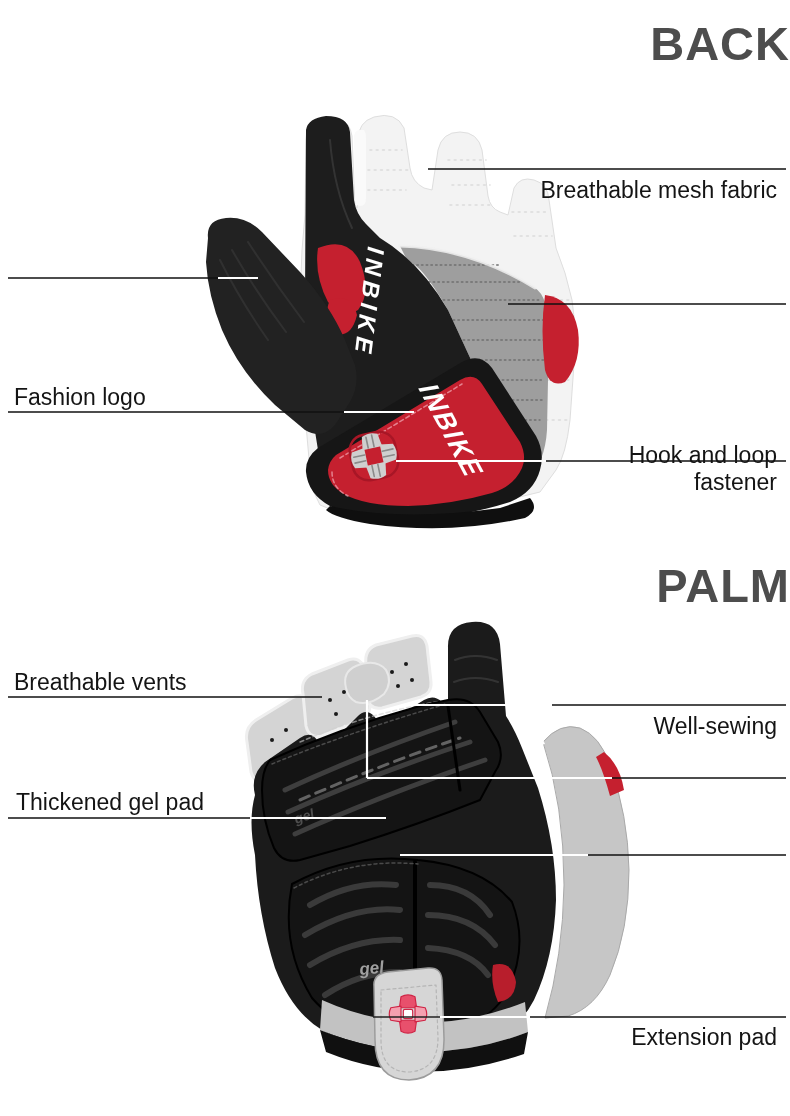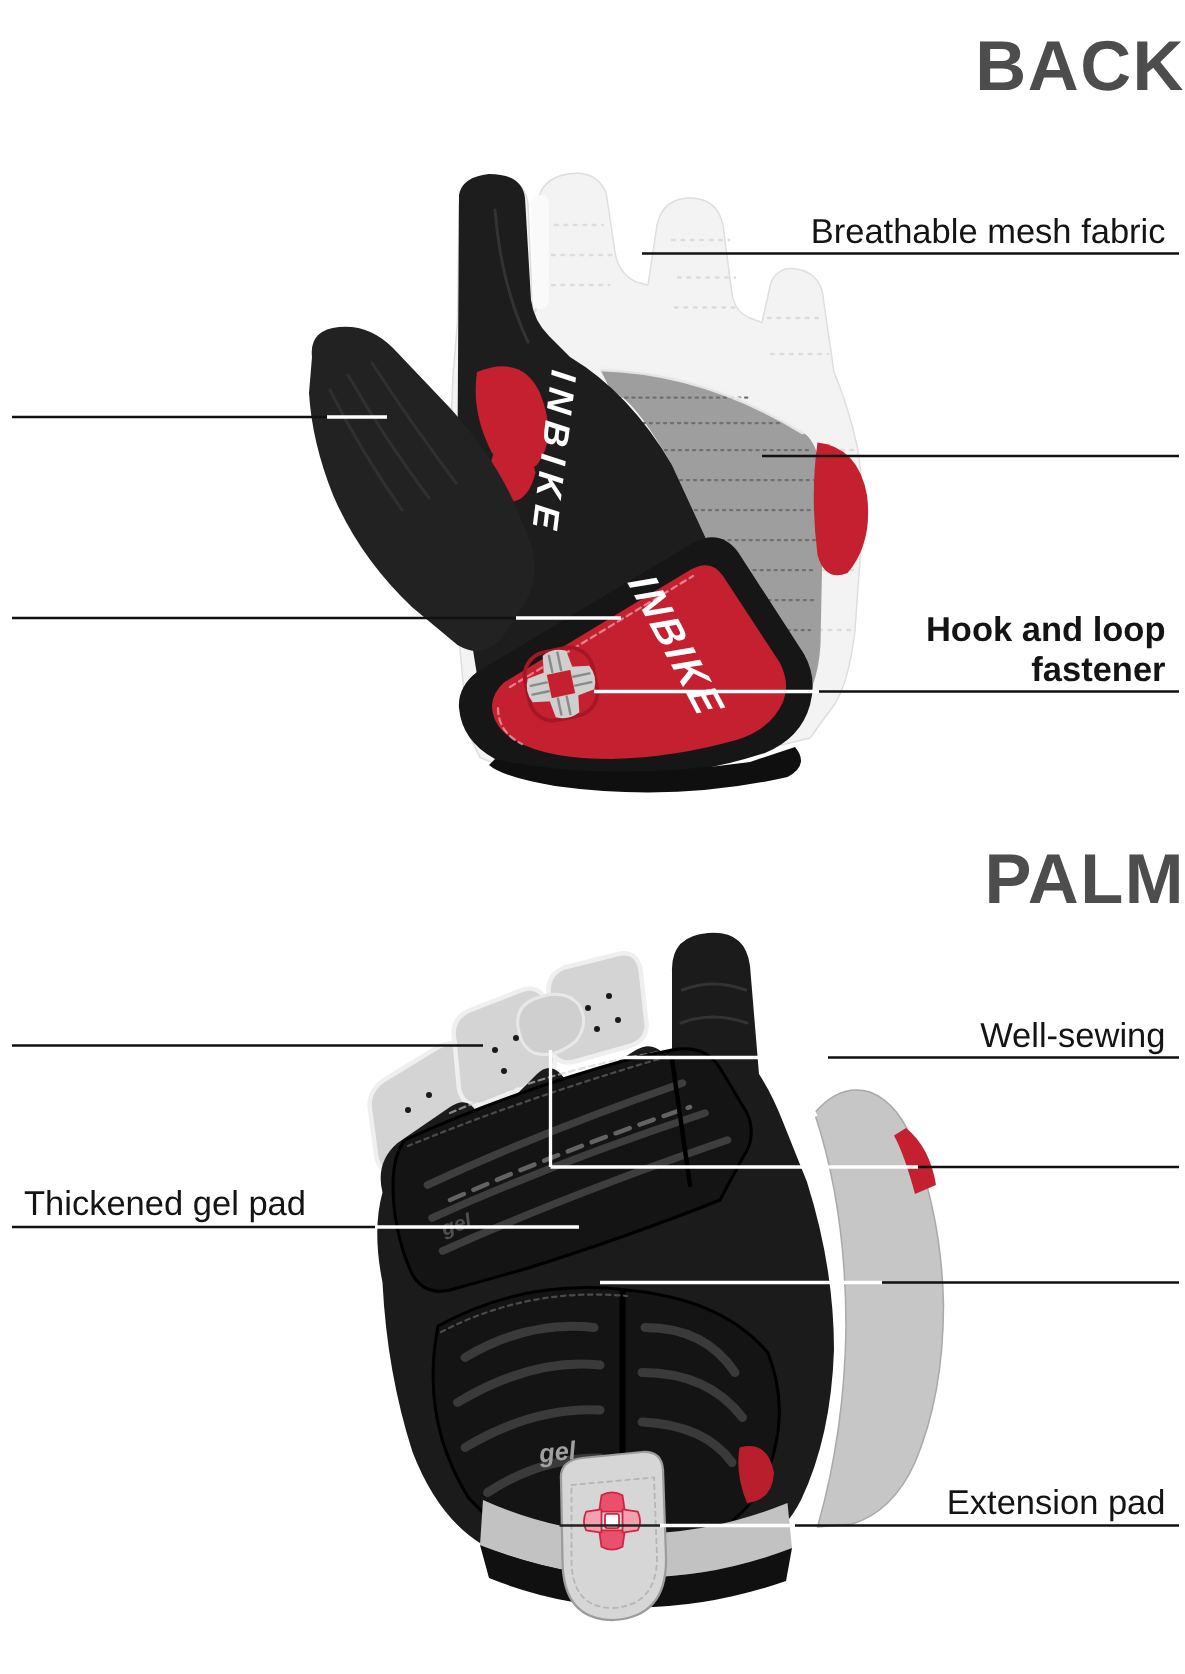--- a/index.html
+++ b/index.html
@@ -2,22 +2,22 @@
 <html><head>
 <meta charset="utf-8">
 <style>
   html,body{margin:0;padding:0;background:#fff;}
   .page{position:relative;width:790px;height:1116px;background:#ffffff;
         font-family:"Liberation Sans",sans-serif;overflow:hidden;}
   .section-title{position:absolute;left:0;width:100%;text-align:right;
         font-size:47px;color:#4d4d4d;letter-spacing:1px;font-weight:700;}
   .callout{position:absolute;font-size:23px;color:#141414;line-height:27px;
         white-space:nowrap;}
-  .callout.right{text-align:right;}
-  .callout.wrap{white-space:normal;font-weight:bold;}
+  .callout.right{text-align:right;margin-top:36px;}
+  .callout.wrap{white-space:normal;}
   svg{position:absolute;left:0;top:0;}
   text.brand{font-family:"Liberation Sans",sans-serif;font-weight:bold;
         font-style:italic;fill:#ffffff;}
   text.gel{font-family:"Liberation Sans",sans-serif;font-weight:bold;
         font-style:italic;}
 </style>
 </head>
 <body>
 
 <div class="page">
@@ -267,25 +267,27 @@
       <path d="M530,1017 L786,1017" stroke="#111" stroke-width="1.7"></path>
     </g>
   </svg>
 
   <div class="section-title" style="top:16px">BACK</div>
 
   <div class="callout right" style="top:141px;right:13px">Breathable mesh fabric</div>
 
 
 
+  <div class="callout" style="top:384px;left:14px">Fashion logo</div>
 
   <div class="callout right wrap" style="top:406px;right:13px;width:165px">Hook and loop fastener</div>
 
   <div class="section-title" style="top:558px">PALM</div>
 
+  <div class="callout" style="top:669px;left:14px">Breathable vents</div>
 
   <div class="callout right" style="top:677px;right:13px">Well-sewing</div>
 
 
   <div class="callout" style="top:789px;left:16px">Thickened gel pad</div>
 
 
   <div class="callout right" style="top:988px;right:13px">Extension pad</div>
 </div>
 

